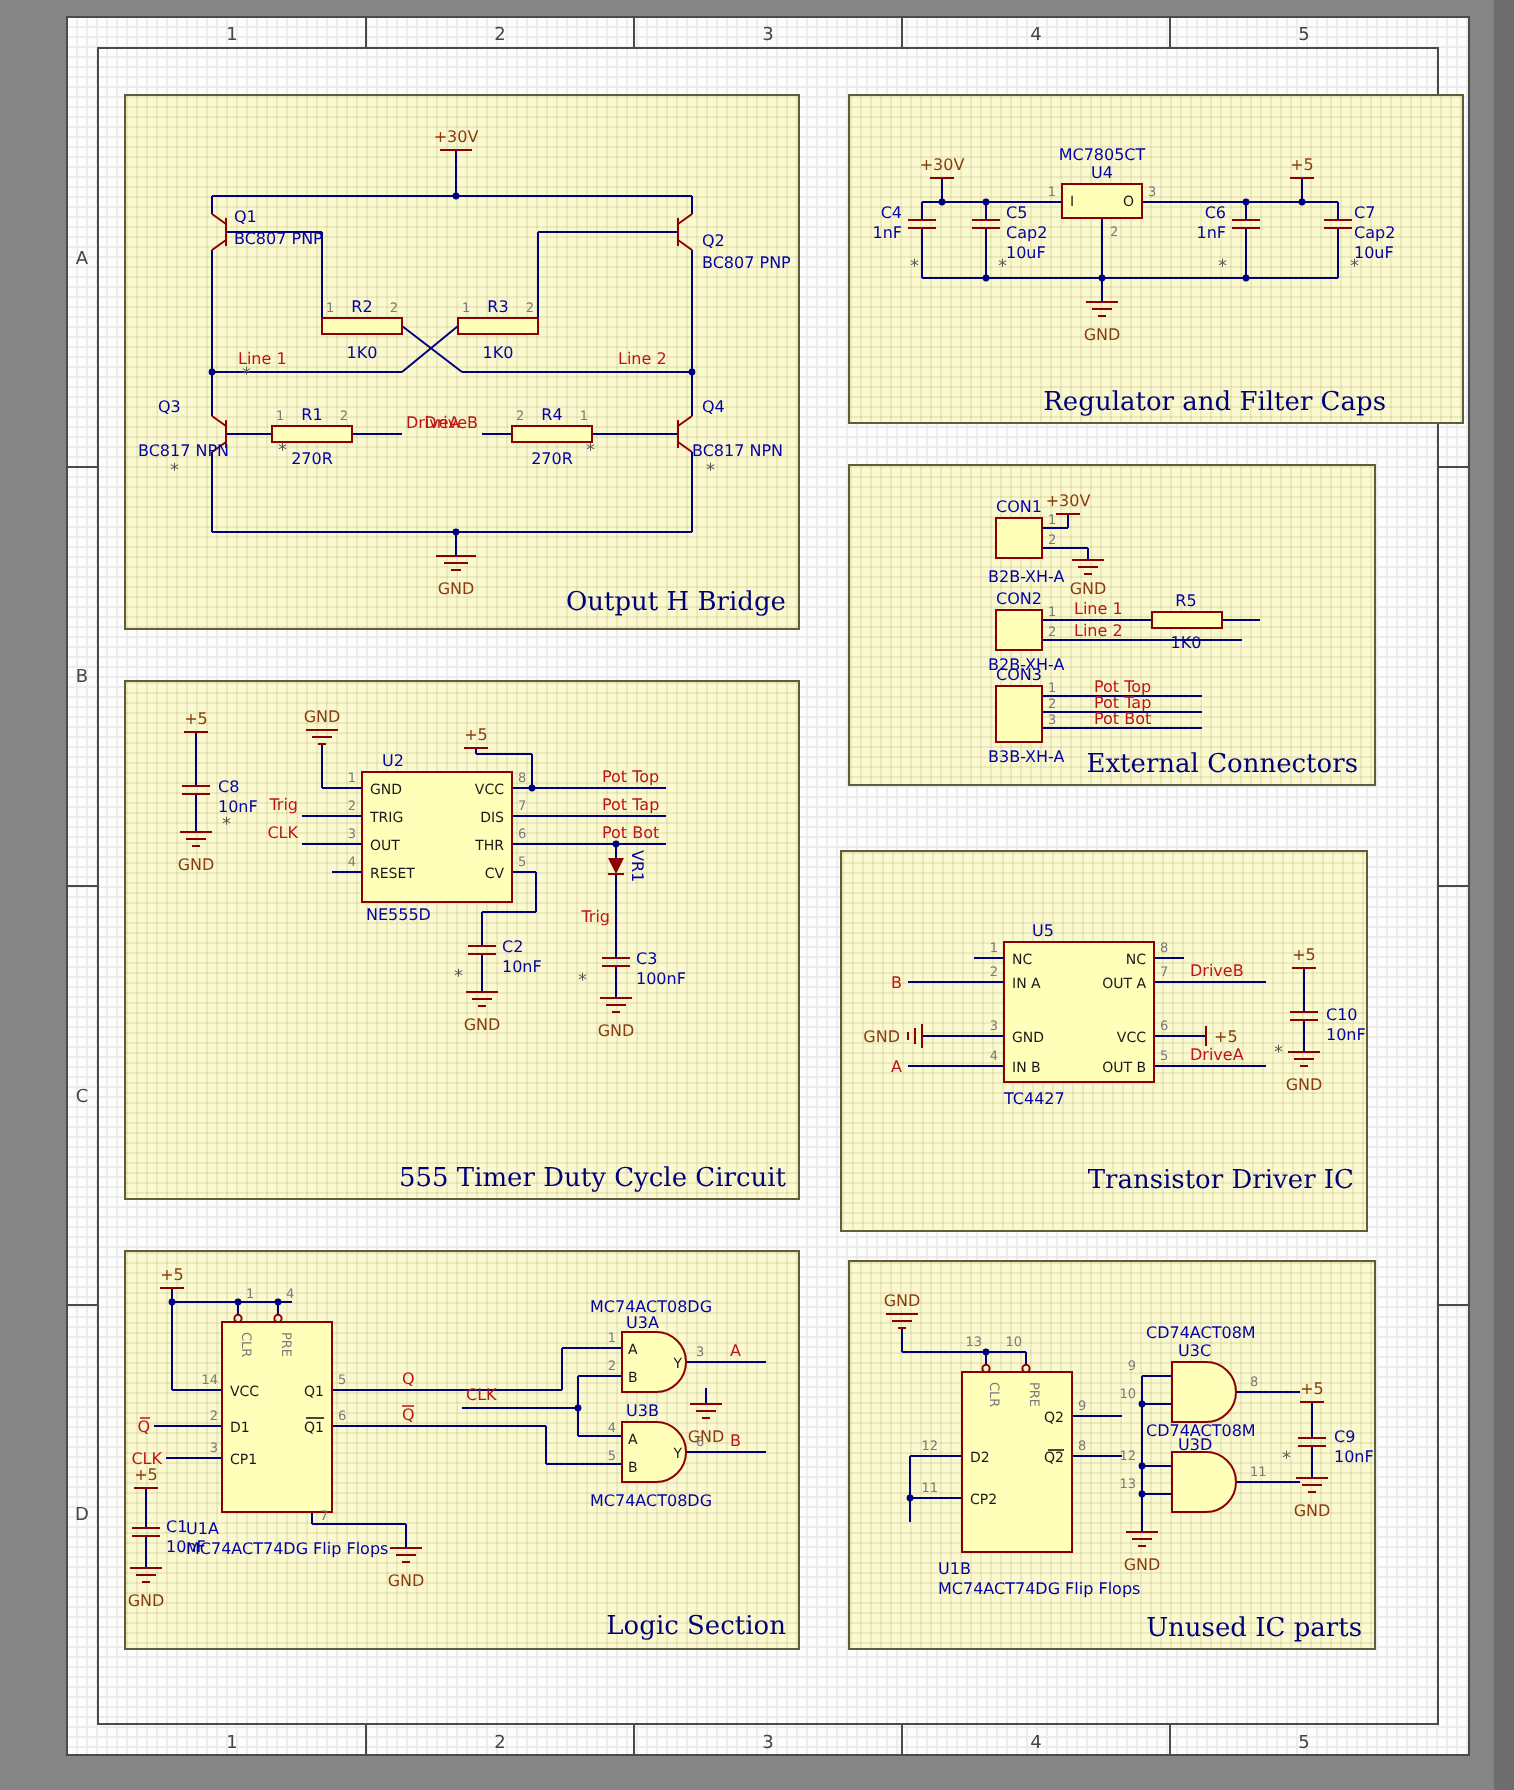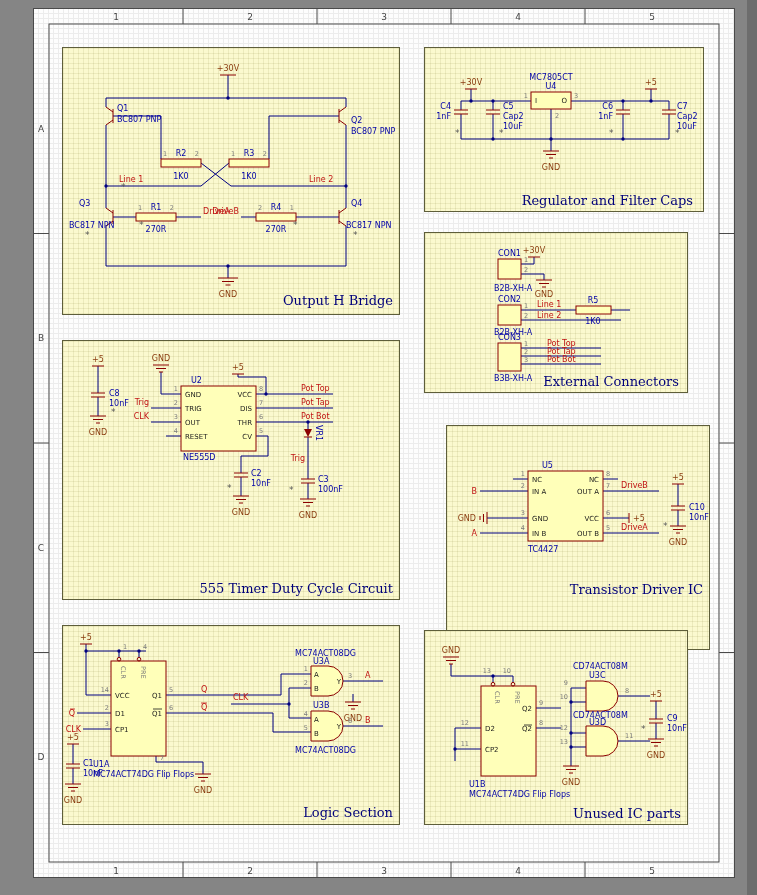--- a/index.html
+++ b/index.html
@@ -122,21 +122,21 @@
   <text class="net end" x="176" y="166">DriveB</text>
   <text class="star" x="58" y="142">*</text>
   <text class="star" x="76" y="180">*</text>
   <text class="star" x="230" y="180">*</text>
   <text class="star" x="22" y="190">*</text>
   <text class="star" x="290" y="190">*</text>
   <text class="ttl end" x="330" y="257">Output H Bridge</text>
 </svg>
 </div>
 
-<div class="panel" style="left:391px;top:39px;width:280px;height:165px">
+<div class="panel" style="left:391px;top:39px;width:308px;height:165px">
 <svg width="274" height="163" viewBox="0 0 274 163">
   <path class="w" d="M36,53 H106 M146,53 H244 M46,41 V53 M226,41 V53 M36,53 V62 M36,66 V91 M68,53 V62 M68,66 V91 M198,53 V62 M198,66 V91 M244,53 V62 M244,66 V91 M36,91 H244 M126,61 V91 M126,91 V103"></path>
   <rect class="body" x="106" y="44" width="40" height="17"></rect>
   <g class="cmp">
             <path d="M29,62 H43 M29,66 H43"></path>
           </g>
   <g class="cmp">
             <path d="M61,62 H75 M61,66 H75"></path>
           </g>
   <g class="cmp">
@@ -306,21 +306,21 @@
   <text class="net" x="238" y="64">Pot Tap</text>
   <text class="net" x="238" y="78">Pot Bot</text>
   <text class="net end" x="242" y="120">Trig</text>
   <text class="star" x="48" y="74">*</text>
   <text class="star" x="164" y="150">*</text>
   <text class="star" x="226" y="152">*</text>
   <text class="ttl end" x="330" y="252">555 Timer Duty Cycle Circuit</text>
 </svg>
 </div>
 
-<div class="panel" style="left:413px;top:417px;width:264px;height:225px">
+<div class="panel" style="left:387px;top:417px;width:264px;height:191px">
 <svg width="262" height="173" viewBox="0 0 262 173">
   <path class="w" d="M33,65 H81 M40,92 H81 M33,107 H81 M66,53 H81 M156,53 H171 M156,65 H212 M156,92 H182 M156,107 H212 M231,58 V80 M231,84 V100"></path>
   <rect class="body" x="81" y="45" width="75" height="70"></rect>
   <g class="cmp">
             <path d="M40,86 V98 M36.5,88 V96 M33,90 V94"></path>
           </g>
   <g class="cmp">
             <path d="M182,87 V97"></path>
           </g>
   <g class="cmp">

